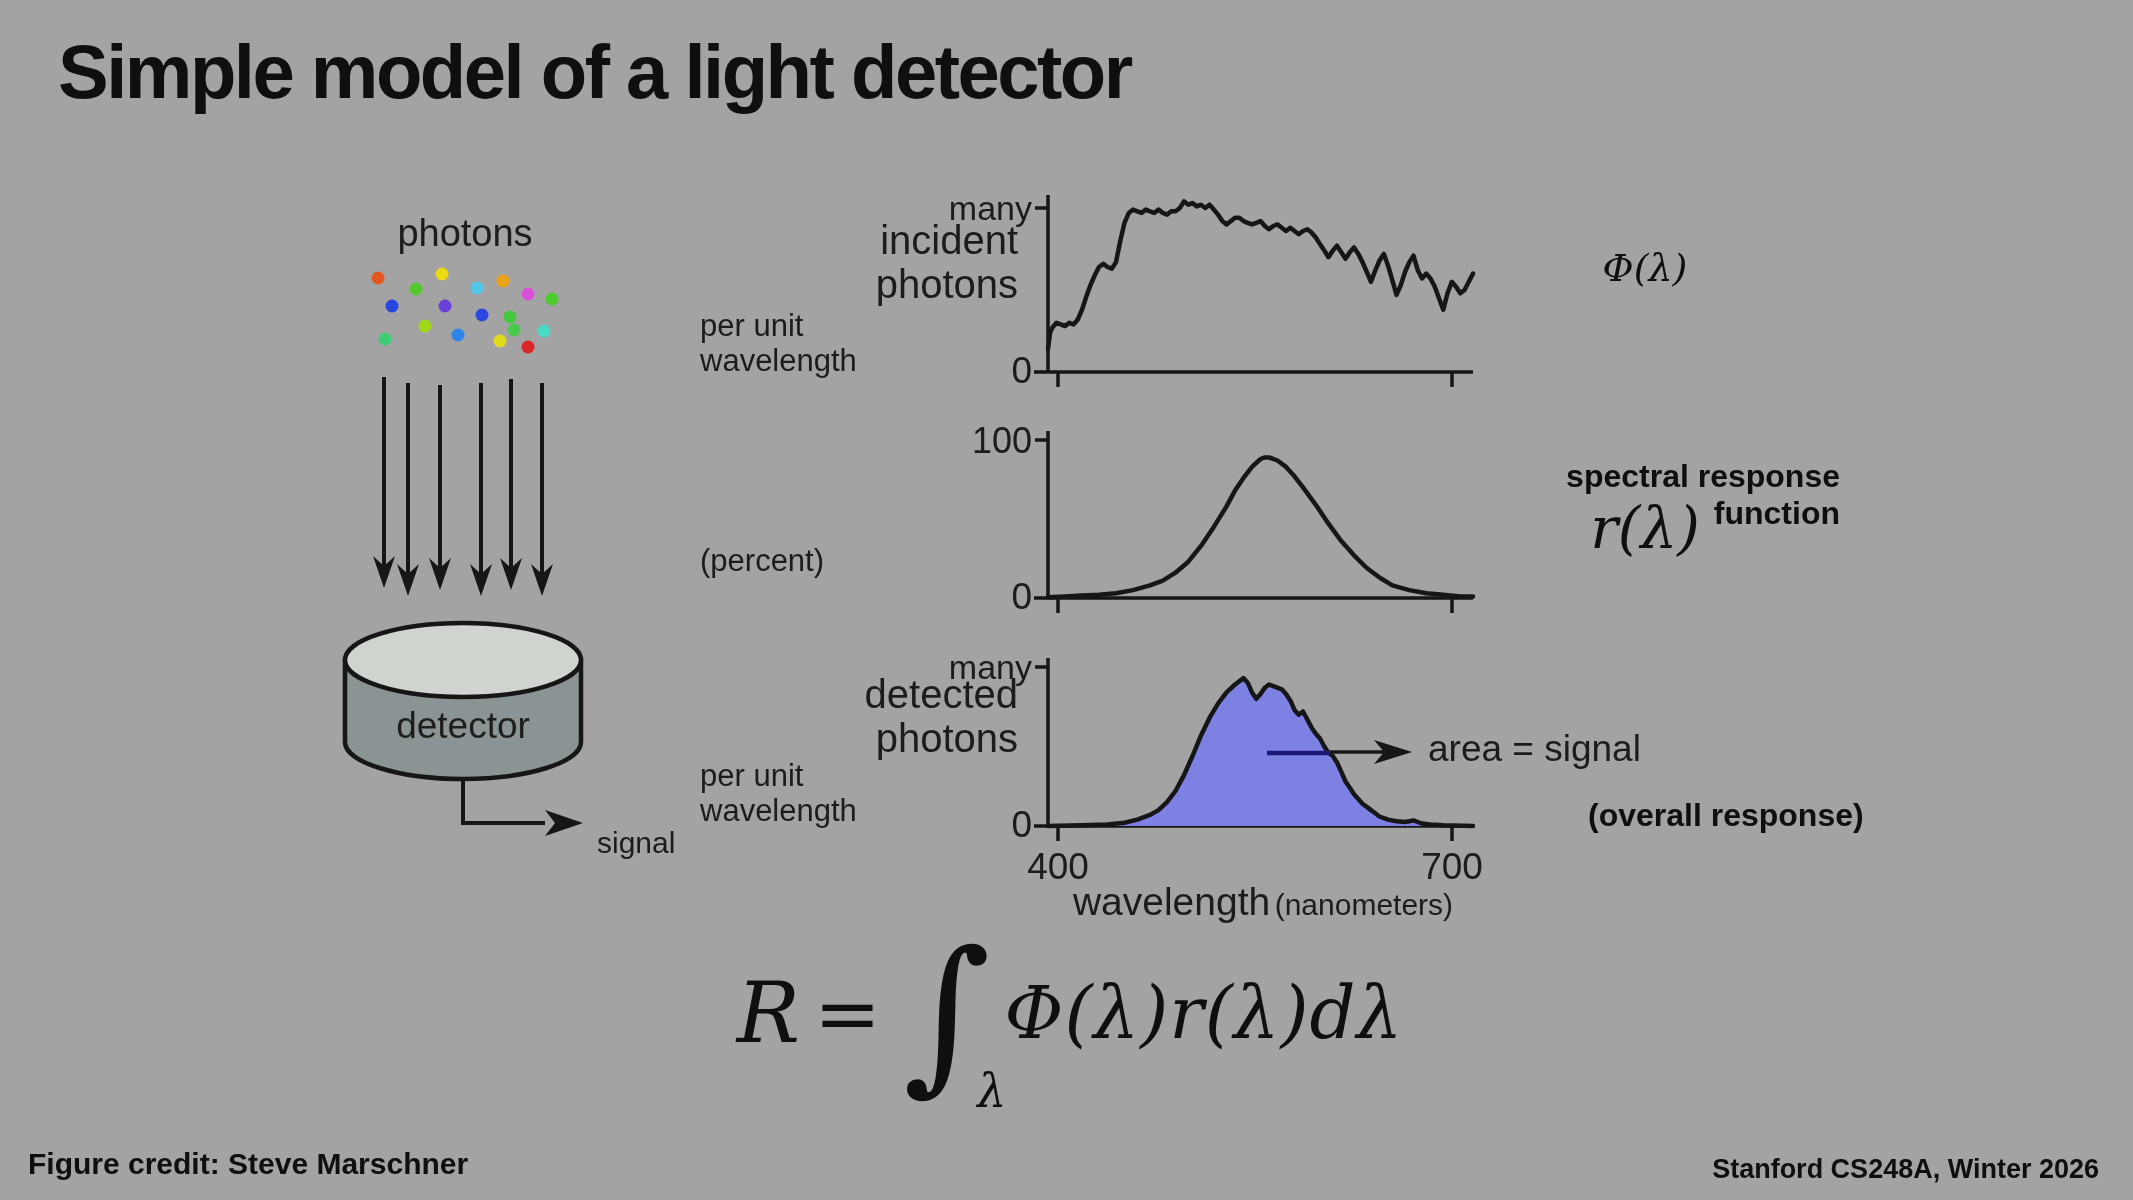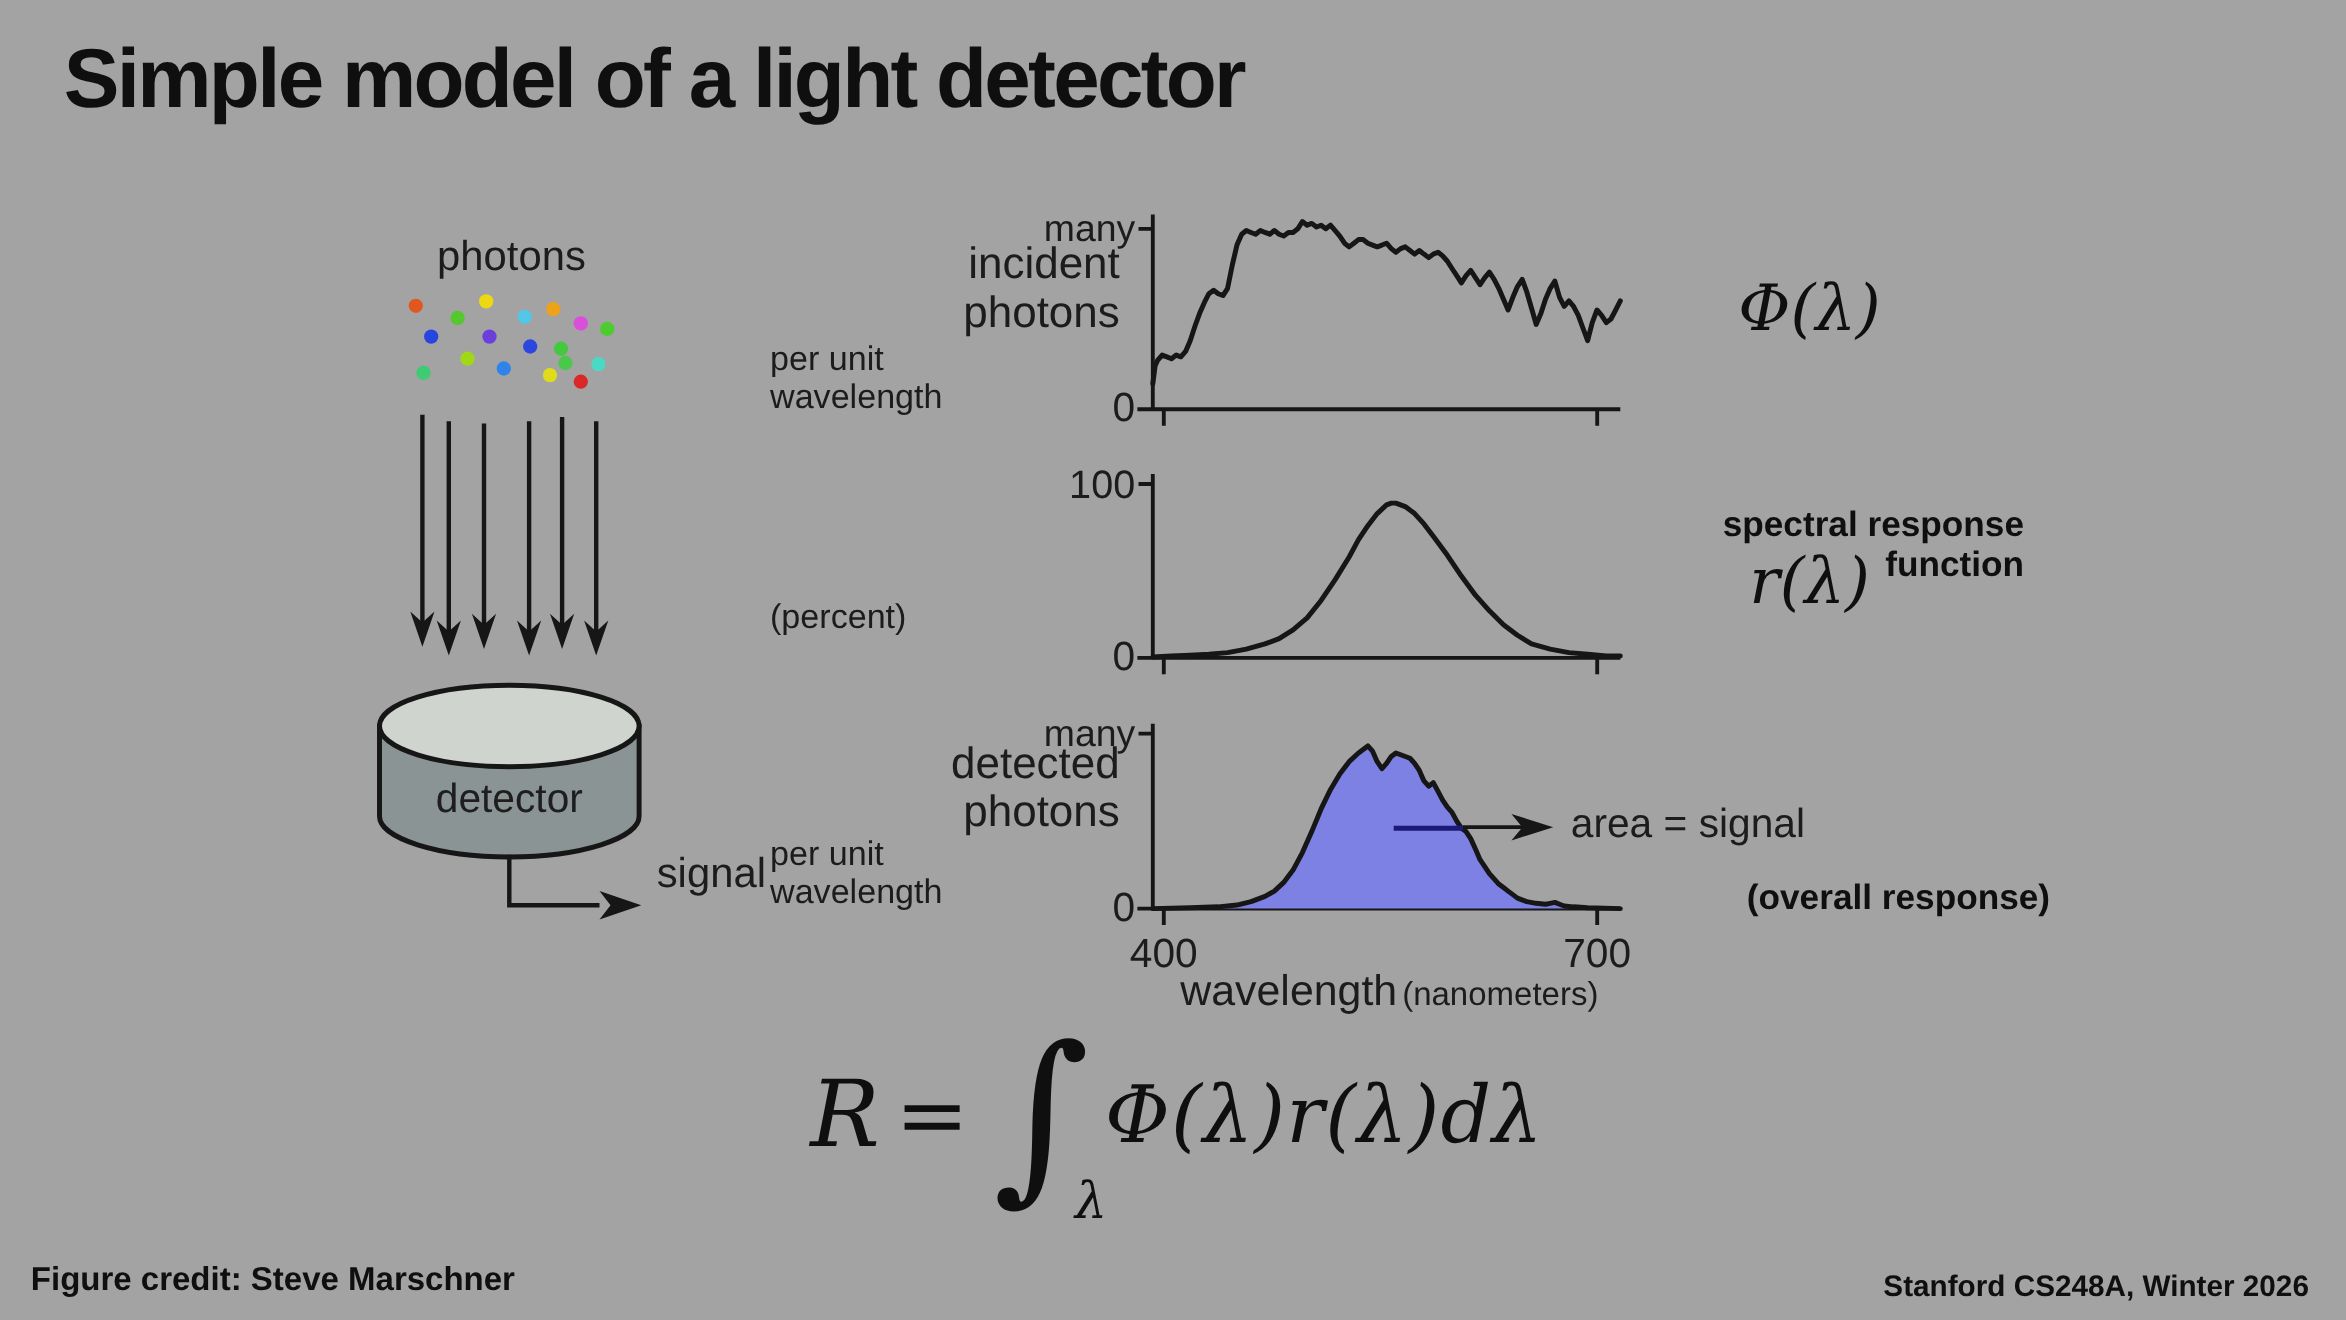--- a/index.html
+++ b/index.html
@@ -65,33 +65,33 @@
       <line x1="181" y1="124" x2="181" y2="315" stroke="#161616" stroke-width="4"></line>
       <polygon points="181,335 170,303 181,313 192,303" fill="#161616"></polygon>
       <line x1="212" y1="128" x2="212" y2="321" stroke="#161616" stroke-width="4"></line>
       <polygon points="212,341 201,309 212,319 223,309" fill="#161616"></polygon>
       <path d="M15,405 L15,487 C15,507 68,524 133,524 C198,524 251,507 251,487 L251,405 Z" fill="#8b9494" stroke="#161616" stroke-width="4.5"></path>
       <ellipse cx="133" cy="405" rx="118" ry="37" fill="#cfd4cf" stroke="#161616" stroke-width="4.5"></ellipse>
       <path d="M133,522 L133,568 L215,568" fill="none" stroke="#161616" stroke-width="4"></path>
       <polygon points="253,568 215,555 225,568 215,581" fill="#161616"></polygon>
     </svg>
   <div class="abs" style="left:330px;top:705px;width:266px;text-align:center;font-size:37px;color:#1e1e1e;">detector</div>
-  <div class="abs plain" style="left:597px;top:773px;font-size:38px;">signal</div>
+  <div class="abs plain" style="left:597px;top:826px;font-size:30px;">signal</div>
 
   <div class="abs side-main preline" style="top:218px;">incident
 photons</div>
   <div class="abs side-sub preline" style="top:308px;">per unit
 wavelength</div>
   <div class="abs ylab" style="top:189px;font-size:34px;">many</div>
   <div class="abs ylab" style="top:350px;font-size:37px;">0</div>
   <svg id="svg-chart-0" style="left:1028px;top:183px;" width="460" height="212" viewBox="0 0 460 212">
       <path d="M20,12 L20,189 M6,189 L445,189 M7,25 L20,25 M30,189 L30,204 M424,189 L424,204" fill="none" stroke="#161616" stroke-width="3.5"></path>
       <polyline points="20.0,166.0 22.1,149.6 24.3,144.7 28.5,139.8 32.8,141.4 37.0,143.1 41.3,139.8 45.5,141.4 49.8,136.5 54.0,126.7 58.3,113.6 62.5,102.1 66.8,92.2 71.0,84.0 75.3,80.8 79.5,84.0 83.8,85.7 88.0,79.1 92.3,57.8 96.5,39.8 100.8,29.9 105.0,26.6 109.3,28.3 113.5,29.9 117.8,26.6 122.0,28.3 126.3,29.9 130.5,26.6 134.8,29.9 139.0,31.6 143.3,28.3 147.5,28.3 151.8,25.0 156.0,18.4 160.3,21.7 164.5,20.1 168.8,23.4 173.0,21.7 177.3,25.0 181.5,21.7 185.8,26.6 190.0,31.6 194.3,38.1 198.5,41.4 202.8,38.1 207.0,34.8 211.3,34.8 215.5,38.1 219.8,39.8 224.0,41.4 228.3,39.8 232.5,38.1 236.8,43.0 241.0,46.3 245.3,43.0 249.5,41.4 253.8,44.7 258.0,48.0 262.3,44.7 266.5,48.0 270.8,51.2 275.0,48.0 279.3,46.3 283.5,49.6 287.8,54.5 292.0,61.1 296.3,67.6 300.5,74.2 304.8,67.6 309.0,62.7 313.3,69.3 317.5,75.8 321.8,69.3 326.0,64.4 330.3,70.9 334.5,79.1 338.8,89.0 343.0,98.8 347.3,87.3 351.5,77.5 355.8,70.9 360.0,82.4 364.3,97.2 368.5,111.9 372.8,102.1 377.0,89.0 381.3,79.1 385.5,72.6 389.8,87.3 394.0,95.5 398.3,90.6 402.5,95.5 406.8,103.7 411.0,115.2 415.3,126.7 419.5,110.3 423.8,98.8 428.0,103.7 432.3,110.3 436.5,107.0 440.8,98.8 445.0,90.6" fill="none" stroke="#161616" stroke-width="4.5" stroke-linejoin="round" stroke-linecap="round"></polyline>
     </svg>
-  <div class="abs math" style="left:1450px;top:246px;width:390px;text-align:center;font-size:58px;">Φ(λ)</div>
+  <div class="abs math" style="left:1450px;top:246px;width:390px;text-align:center;font-size:38px;">Φ(λ)</div>
 
   <div class="abs side-sub preline" style="top:543px;">(percent)</div>
   <div class="abs ylab" style="top:420px;font-size:36px;">100</div>
   <div class="abs ylab" style="top:576px;font-size:37px;">0</div>
   <svg id="svg-chart-1" style="left:1028px;top:423px;" width="460" height="198" viewBox="0 0 460 198">
       <path d="M20,8 L20,175 M6,175 L445,175 M7,17 L20,17 M30,175 L30,190 M424,175 L424,190" fill="none" stroke="#161616" stroke-width="3.5"></path>
       <polyline points="20.0,174.2 37.0,173.4 54.0,172.6 71.0,171.8 88.0,170.3 105.0,167.1 122.0,162.4 134.8,157.6 147.5,149.7 160.3,138.7 173.0,122.9 185.8,103.9 198.5,83.4 207.0,67.6 215.5,54.9 224.0,43.9 232.5,36.0 236.8,34.4 241.0,34.4 249.5,37.5 258.0,43.9 266.5,53.3 275.0,64.4 287.8,81.8 300.5,100.7 313.3,118.1 326.0,132.3 338.8,145.0 351.5,154.5 364.3,162.4 381.3,167.1 398.3,170.3 415.3,171.8 432.3,173.4 445.0,173.4" fill="none" stroke="#161616" stroke-width="4.5" stroke-linejoin="round" stroke-linecap="round"></polyline>
     </svg>
   <div class="abs boldlab" style="left:1450px;top:458px;width:390px;text-align:right;font-size:32px;">spectral response function</div>
   <div class="abs math" style="left:1450px;top:494px;width:390px;text-align:center;font-size:58px;">r(λ)</div>

